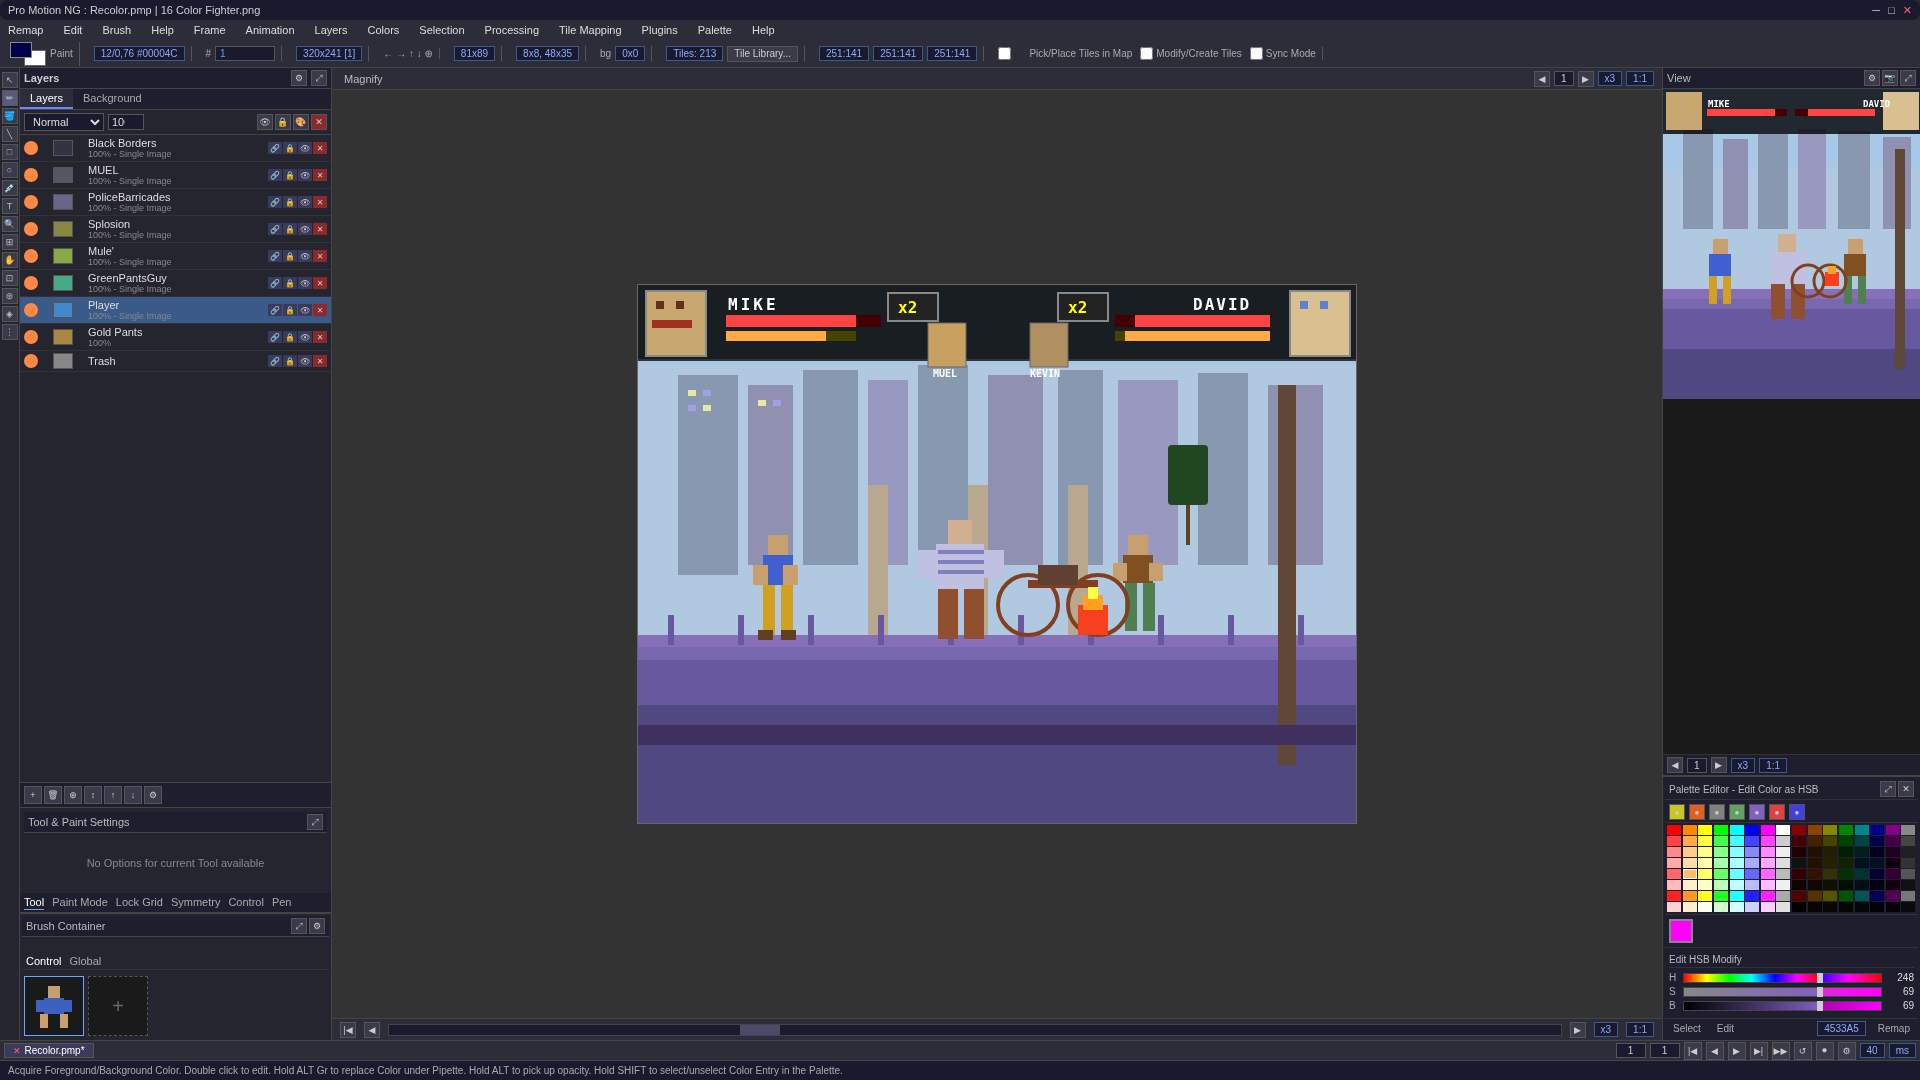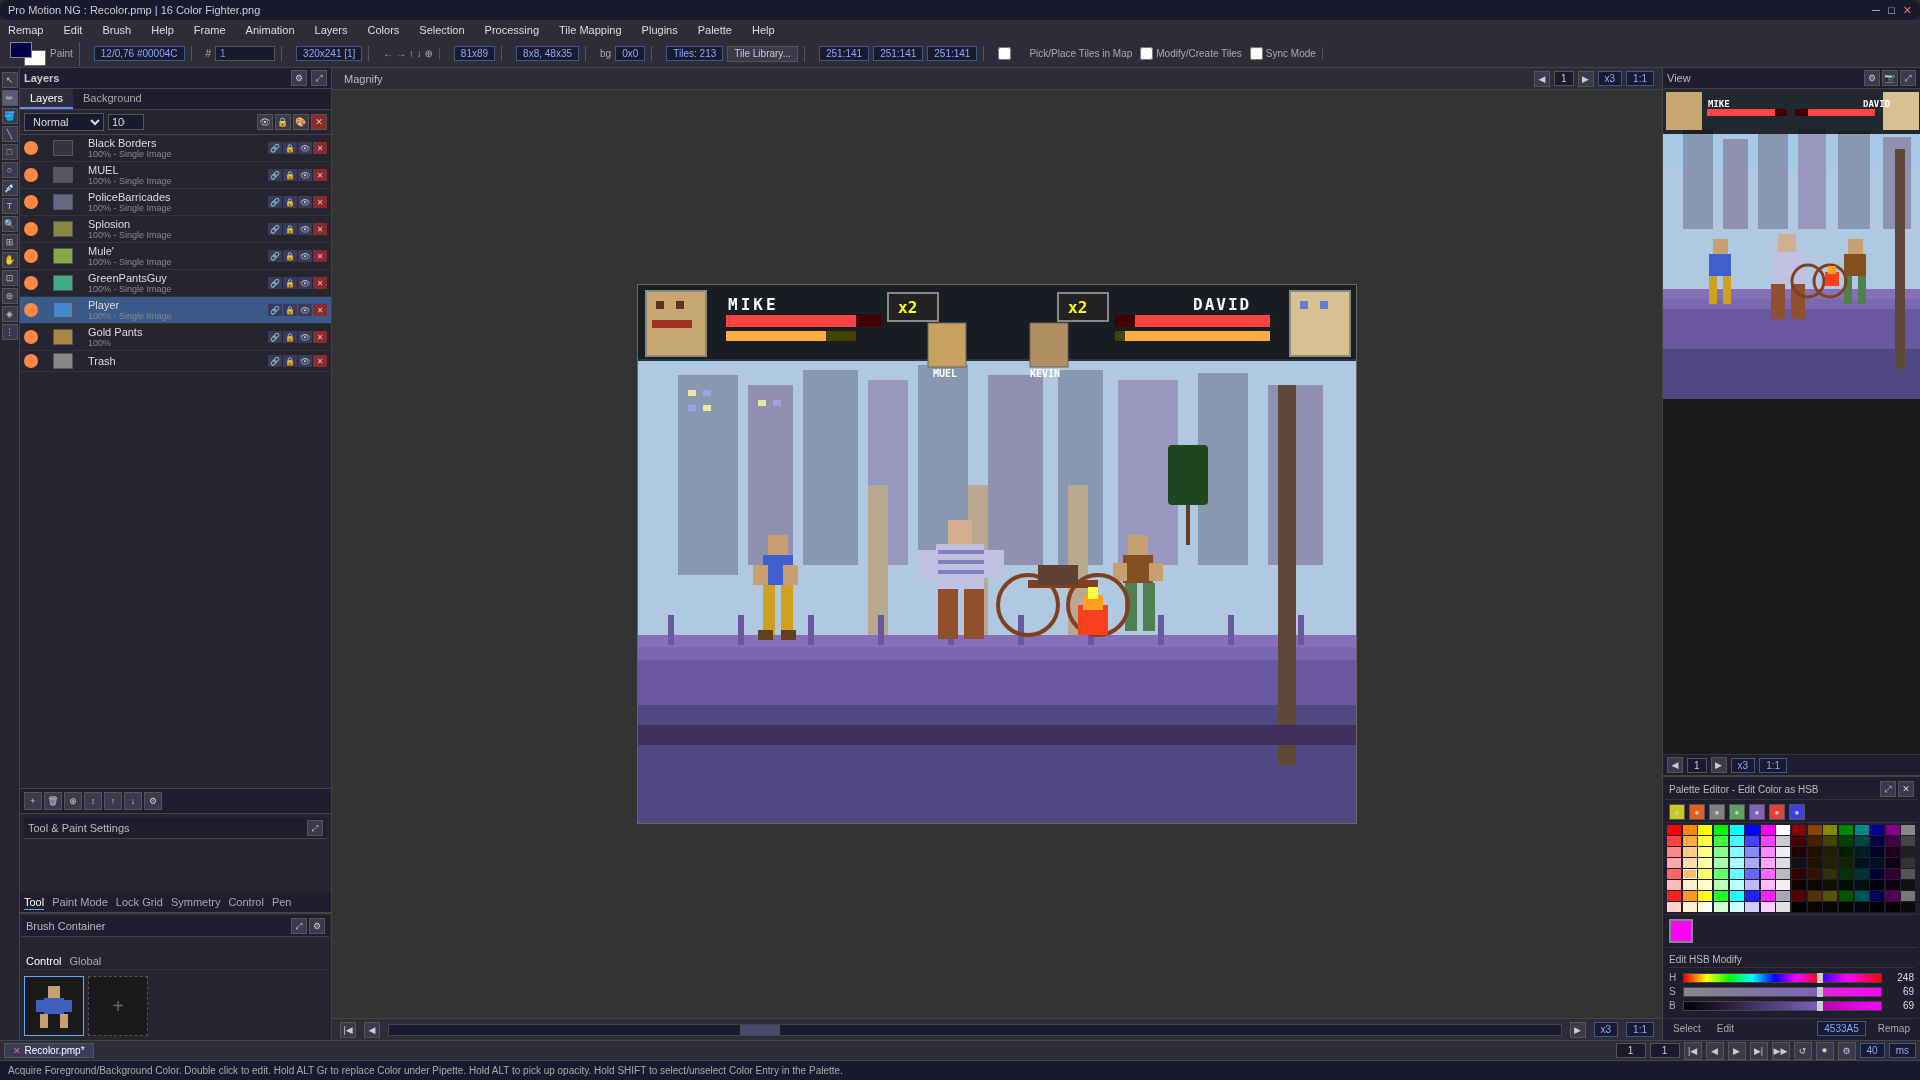--- a/index.html
+++ b/index.html
@@ -1016,20 +1016,21 @@
       <div class="layers-tool-btn">⚙</div>
     </div>
 
     <div id="tool-settings">
       <div id="tool-settings-header">
         <span>Tool &amp; Paint Settings</span>
         <div style="display:flex;gap:2px;">
           <div class="nav-btn">⤢</div>
         </div>
       </div>
+      <div id="no-options-text">No Options for current Tool available</div>
     </div>
 
     <div id="tool-tabs">
       <span class="tool-tab active">Tool</span>
       <span class="tool-tab">Paint Mode</span>
       <span class="tool-tab">Lock Grid</span>
       <span class="tool-tab">Symmetry</span>
       <span class="tool-tab">Control</span>
       <span class="tool-tab">Pen</span>
     </div>

